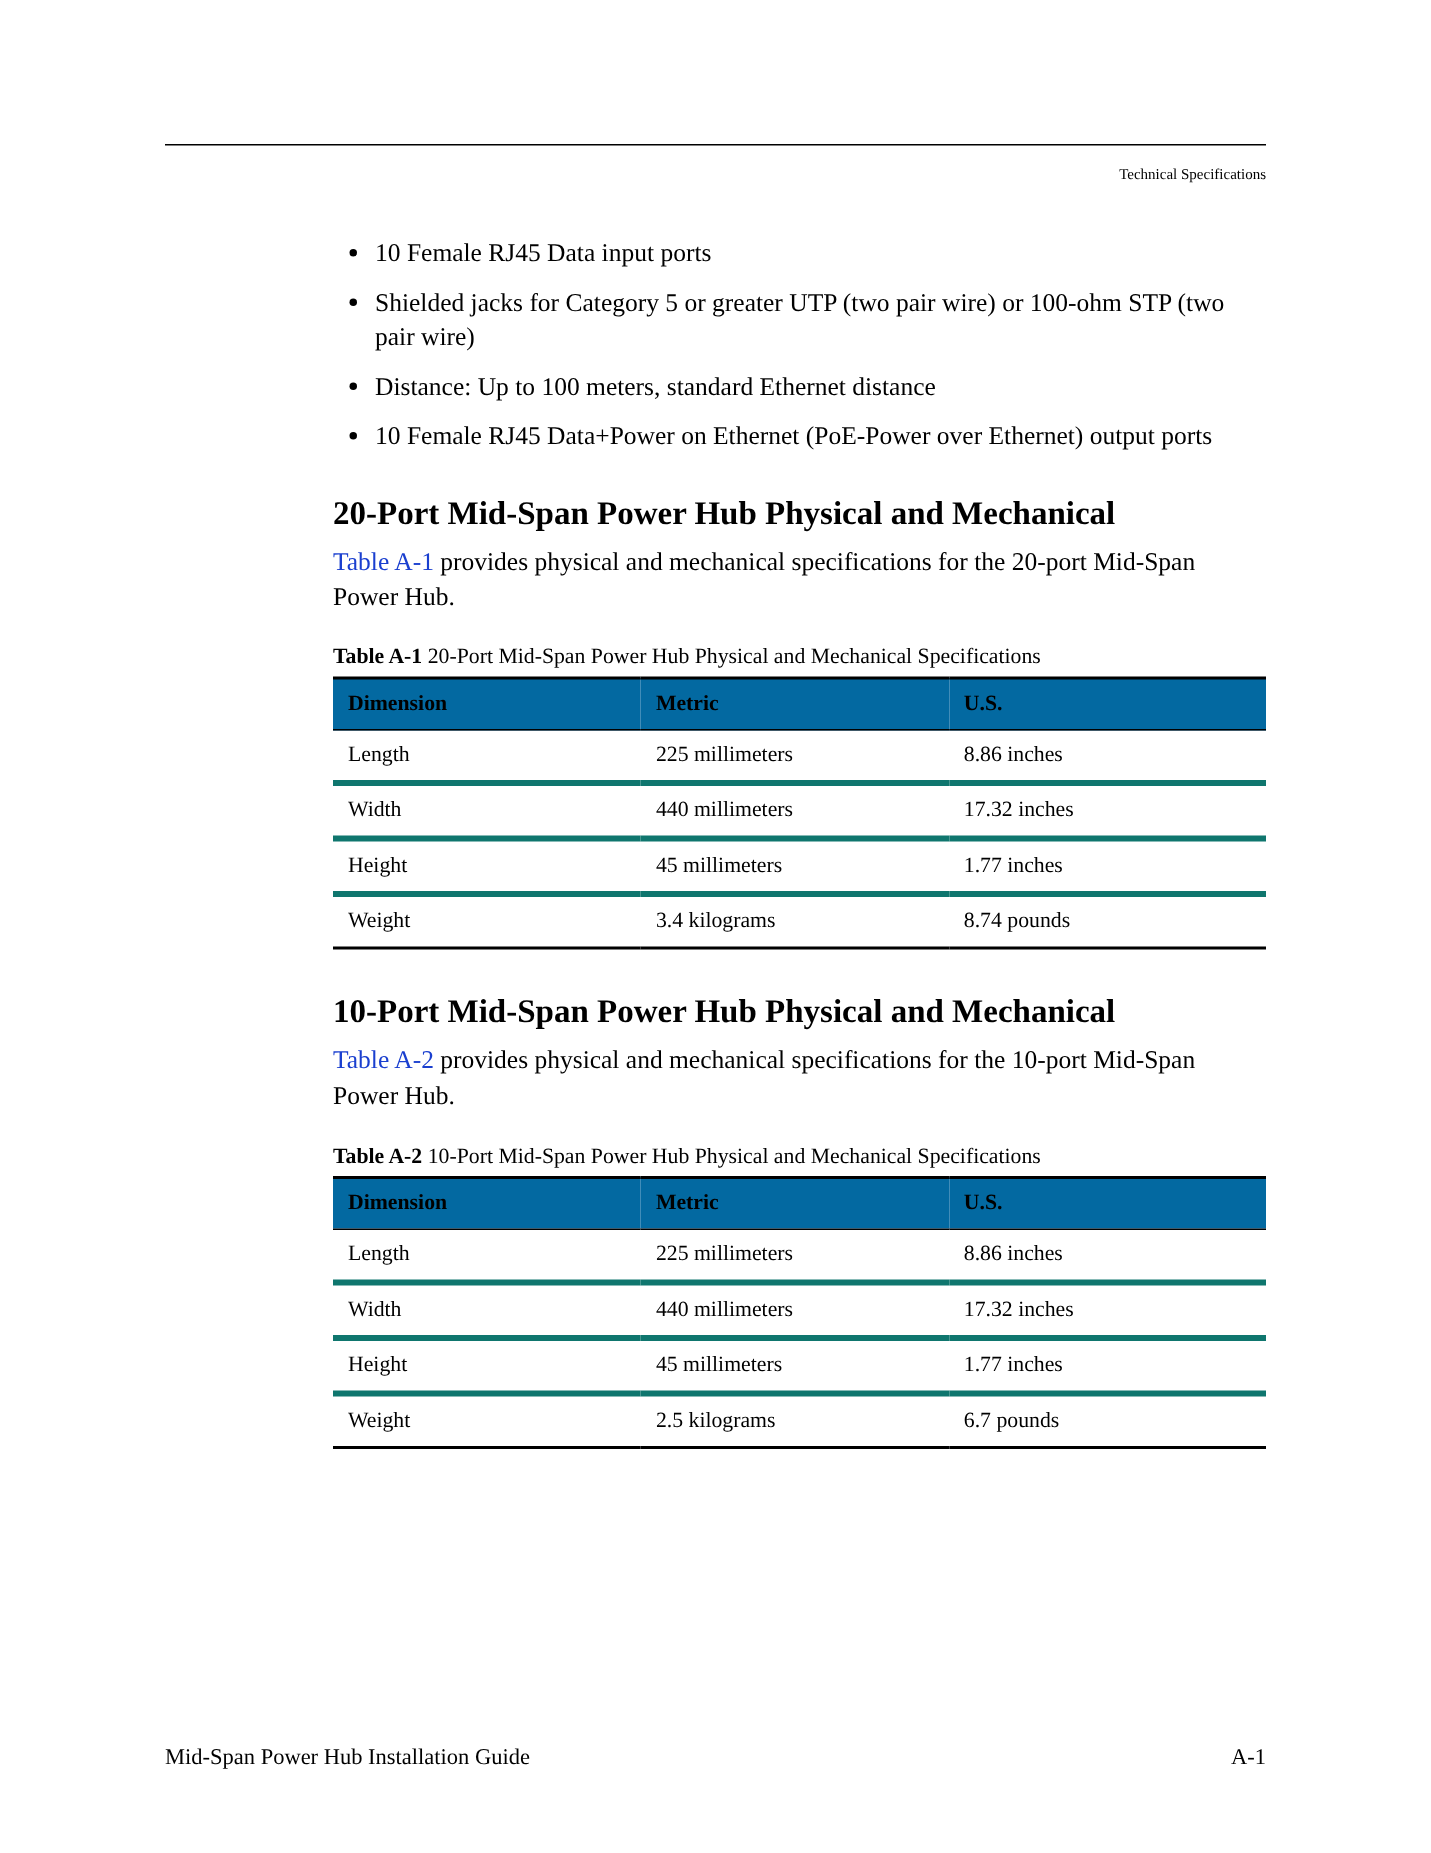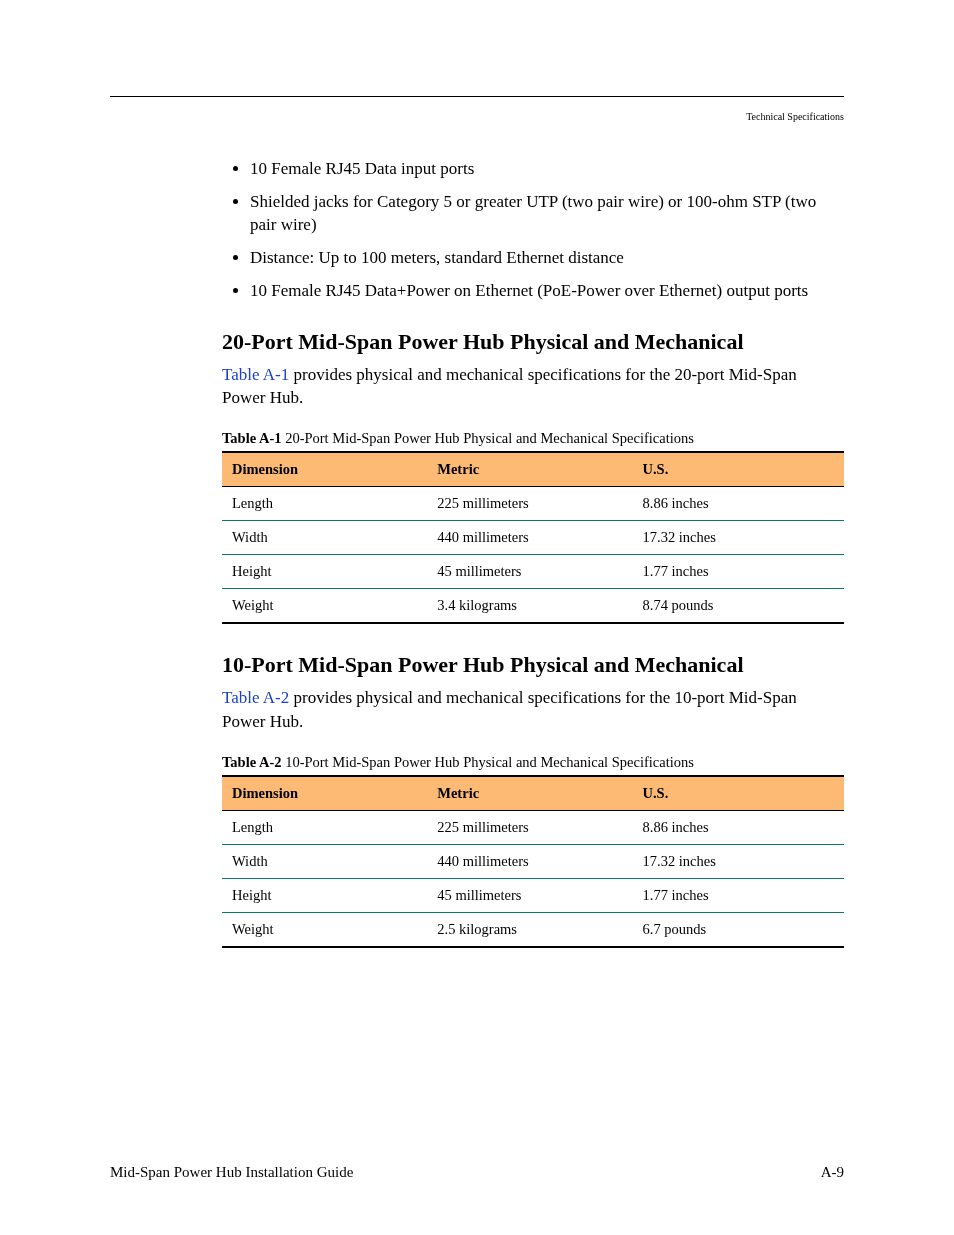--- a/index.html
+++ b/index.html
@@ -55,34 +55,34 @@
     color: #1a3fcf;
   }
   table.spec {
     width: 100%;
     border-collapse: collapse;
     margin-top: 4px;
     margin-bottom: 28px;
     font-size: 14.5px;
   }
   table.spec thead tr {
-    background: #fdba74;
+    background: #0369a1;
     font-family: Liberation Serif, serif;
   }
   table.spec th, table.spec td {
     text-align: left;
     padding: 8px 10px;
   }
   table.spec thead th {
     font-weight: bold;
     border-top: 2px solid #000;
     border-bottom: 1px solid #000;
   }
   table.spec tbody tr td {
-    border-bottom: 1px solid #0f766e;
+    border-bottom: 4px solid #0f766e;
   }
   table.spec tbody tr:last-child td {
     border-bottom: 2px solid #000;
   }
   table.spec col.c1 { width: 33%; }
   table.spec col.c2 { width: 33%; }
   table.spec col.c3 { width: 34%; }
   .table-caption {
     font-size: 14.5px;
     margin-bottom: 2px;
@@ -200,14 +200,14 @@
           <td>2.5 kilograms</td>
           <td>6.7 pounds</td>
         </tr>
       </tbody>
     </table>
   </div>
 </div>
 
 <div class="footer">
   <span>Mid-Span Power Hub Installation Guide</span>
-  <span>A-9</span>
+  <span>A-1</span>
 </div>
 
 </body></html>

